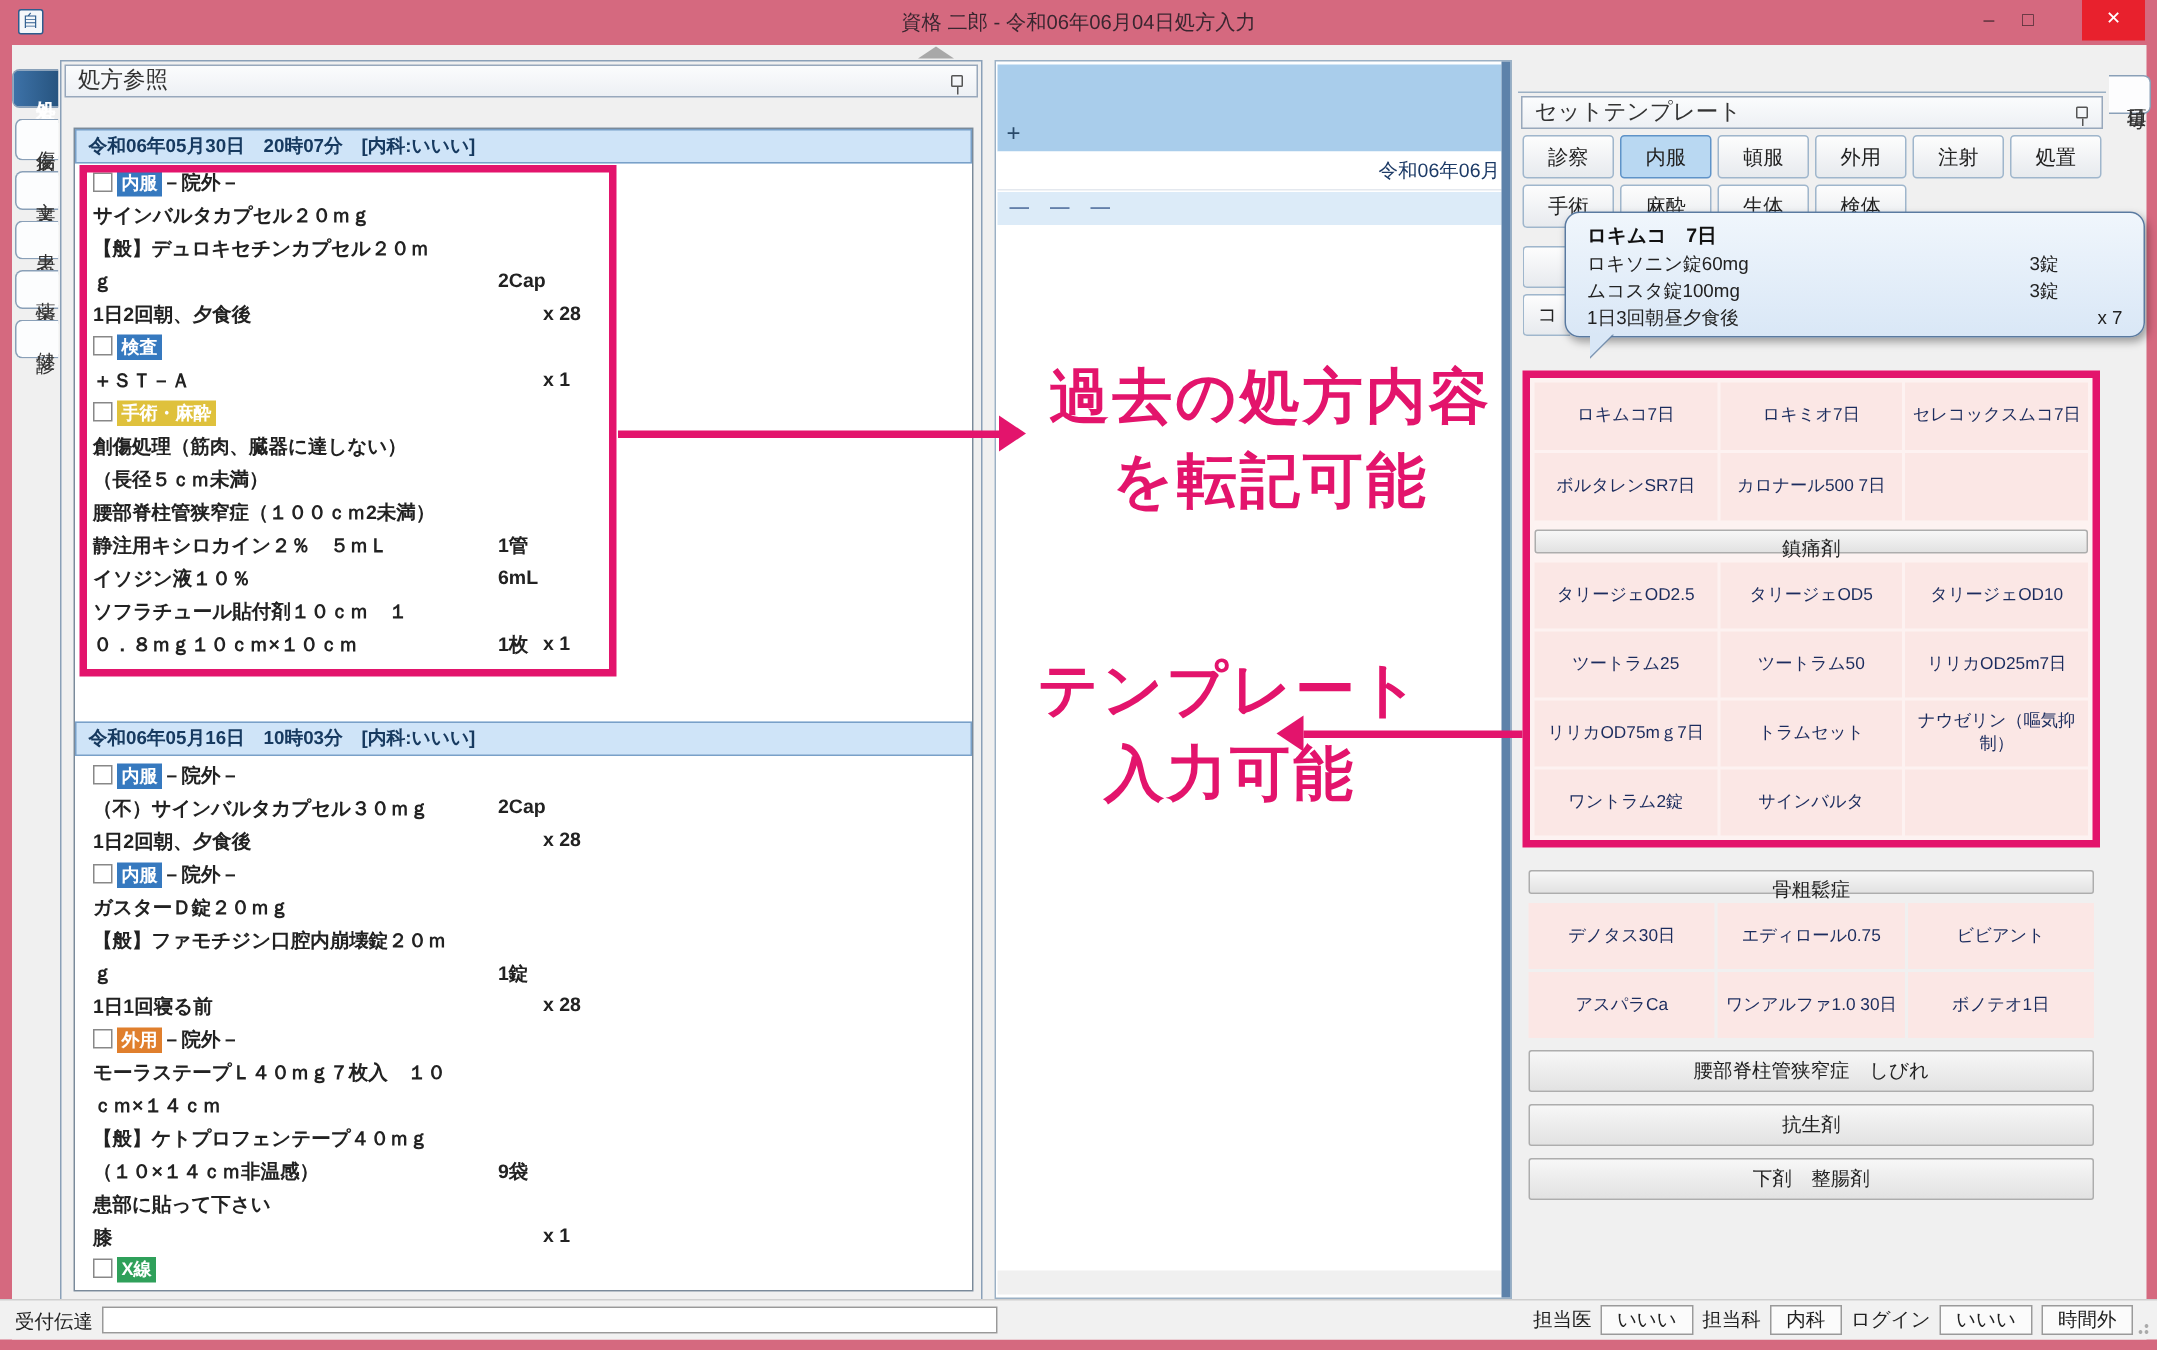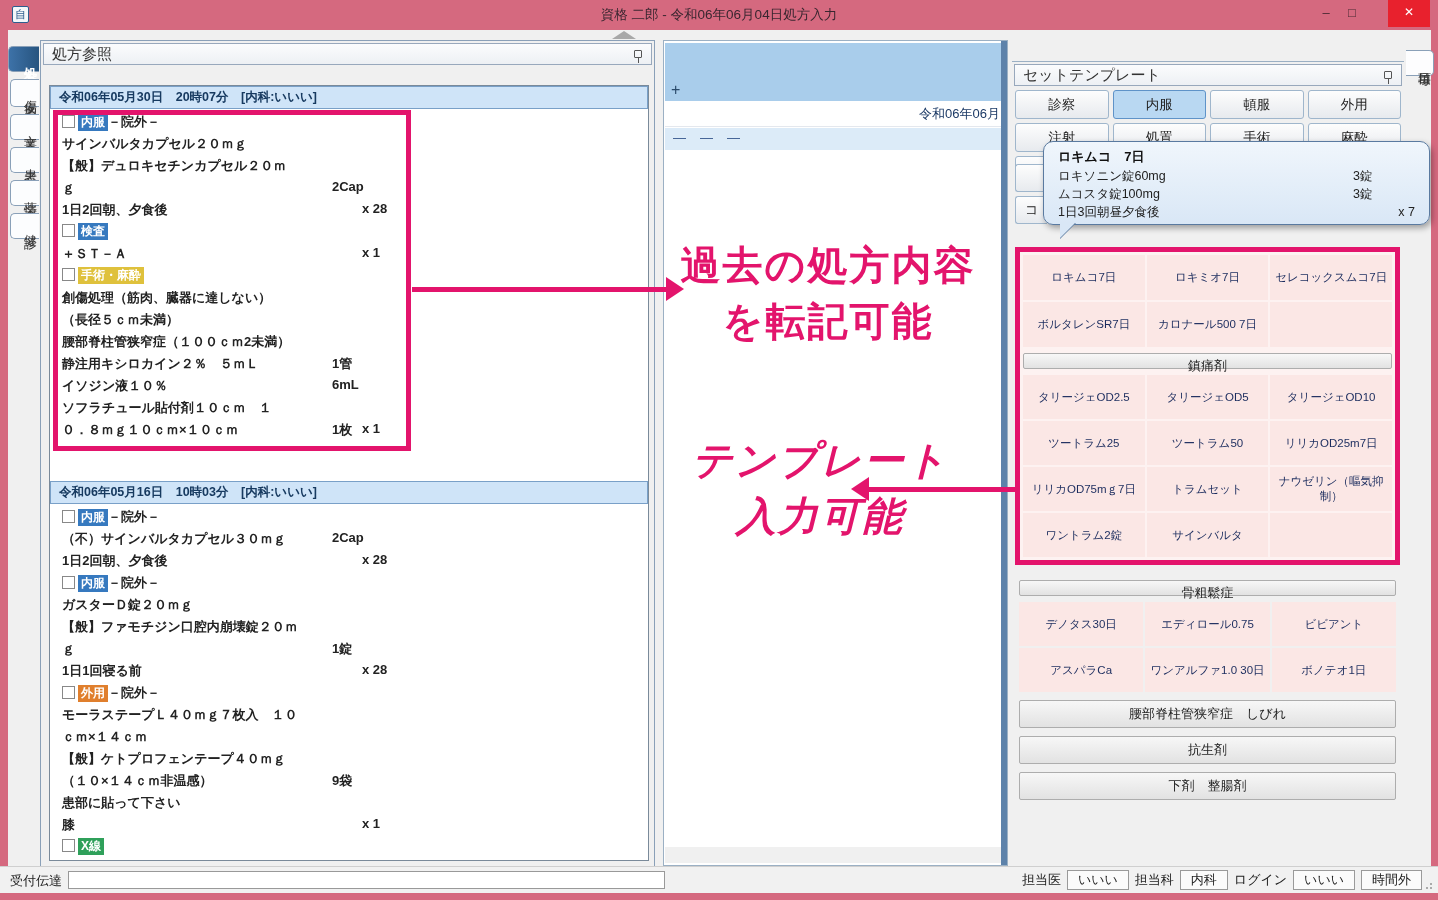--- a/index.html
+++ b/index.html
@@ -72,21 +72,21 @@
   .mid-dashrow { position:absolute; left:1px; right:6px; top:87px; height:22px; background:#dcebf8;
     color:#33548a; font-size:13px; line-height:20px; padding-left:8px; letter-spacing:0; }
   .mid-dashrow span { margin-right:14px; }
   .mid-footer { position:absolute; left:1px; right:6px; bottom:2px; height:16px; background:#f0f0f0; }
   .mid-scroll { position:absolute; right:0; top:0; bottom:0; width:6px; background:#5d82aa; cursor:pointer; }
 
   
   .rightpanel { position:absolute; left:1012px; top:40px; width:392px; height:824px; background:#f0f0f0;
     border-top:1px solid #9bb0c4;margin-top:21px; }
   .cat-grid { position:absolute; left:3px; right:3px; top:28px; display:grid;
-    grid-template-columns:repeat(4,1fr); grid-auto-rows:29px; gap:4px; }
+    grid-template-columns:repeat(6,1fr); grid-auto-rows:29px; gap:4px; }
   .cat-btn { background:linear-gradient(#fdfdfd,#e7eaee); border:1px solid #9fb6cc; border-radius:3px;
     font-size:13.5px; color:#222; display:flex; align-items:center; justify-content:center; cursor:pointer; }
   .cat-btn.sel { background:#b9d8f2; border-color:#5f93c8; }
   .stub-area { position:absolute; left:3px; top:98px; height:88px; width:100%; }
   .stub-btn { position:absolute; left:0; width:32px; height:28px; background:linear-gradient(#fdfdfd,#e7eaee);
     border:1px solid #9fb6cc; border-radius:3px 0 0 3px; border-right:none; font-size:13px; color:#222;
     padding-left:9px; line-height:26px; overflow:hidden; cursor:pointer; }
   .stub1 { top:4px; } .stub2 { top:36px; }
 
   .tpl-pinkbox { position:absolute; left:3px; right:4px; top:185px; border:5px solid #e3146c;
@@ -117,22 +117,22 @@
     filter:drop-shadow(0 1px 0 #5a7aa0); }
   .tt-title { font-size:13px; font-weight:bold; color:#111; margin-bottom:1px; }
   .tt-row { display:flex; font-size:12.5px; color:#222; line-height:18px; }
   .tt-name { flex:1; }
   .tt-qty { width:64px; text-align:left; }
   .tt-row:last-child .tt-qty { text-align:right; padding-right:2px; }
 
   
   .note { position:absolute; z-index:45; color:#e3146c; font-weight:bold; text-align:center;
     font-size:40px; line-height:1.4; letter-spacing:2px; pointer-events:none; }
-  .note1 { left:663px; top:237px; width:330px; }
-  .note2 { left:660px; top:432px; width:320px;font-style:italic; }
+  .note1 { left:682px; top:237px; width:330px; }
+  .note2 { left:660px; top:432px; width:320px; }
   .arrow-shaft { position:absolute; height:5px; background:#e3146c; z-index:45; pointer-events:none; }
   .a1-shaft { left:412px; top:287px; width:256px; }
   .a1-head { position:absolute; left:666px; top:277px; width:0; height:0; z-index:45;
     border-top:12px solid transparent; border-bottom:12px solid transparent; border-left:18px solid #e3146c; }
   .a2-shaft { left:869px; top:487px; width:146px; }
   .a2-head { position:absolute; left:851px; top:477px; width:0; height:0; z-index:45;
     border-top:12px solid transparent; border-bottom:12px solid transparent; border-right:18px solid #e3146c; }
 
   
   .statusbar { position:absolute; left:0; right:0; top:866px; height:27px; background:#f1f1f1;

